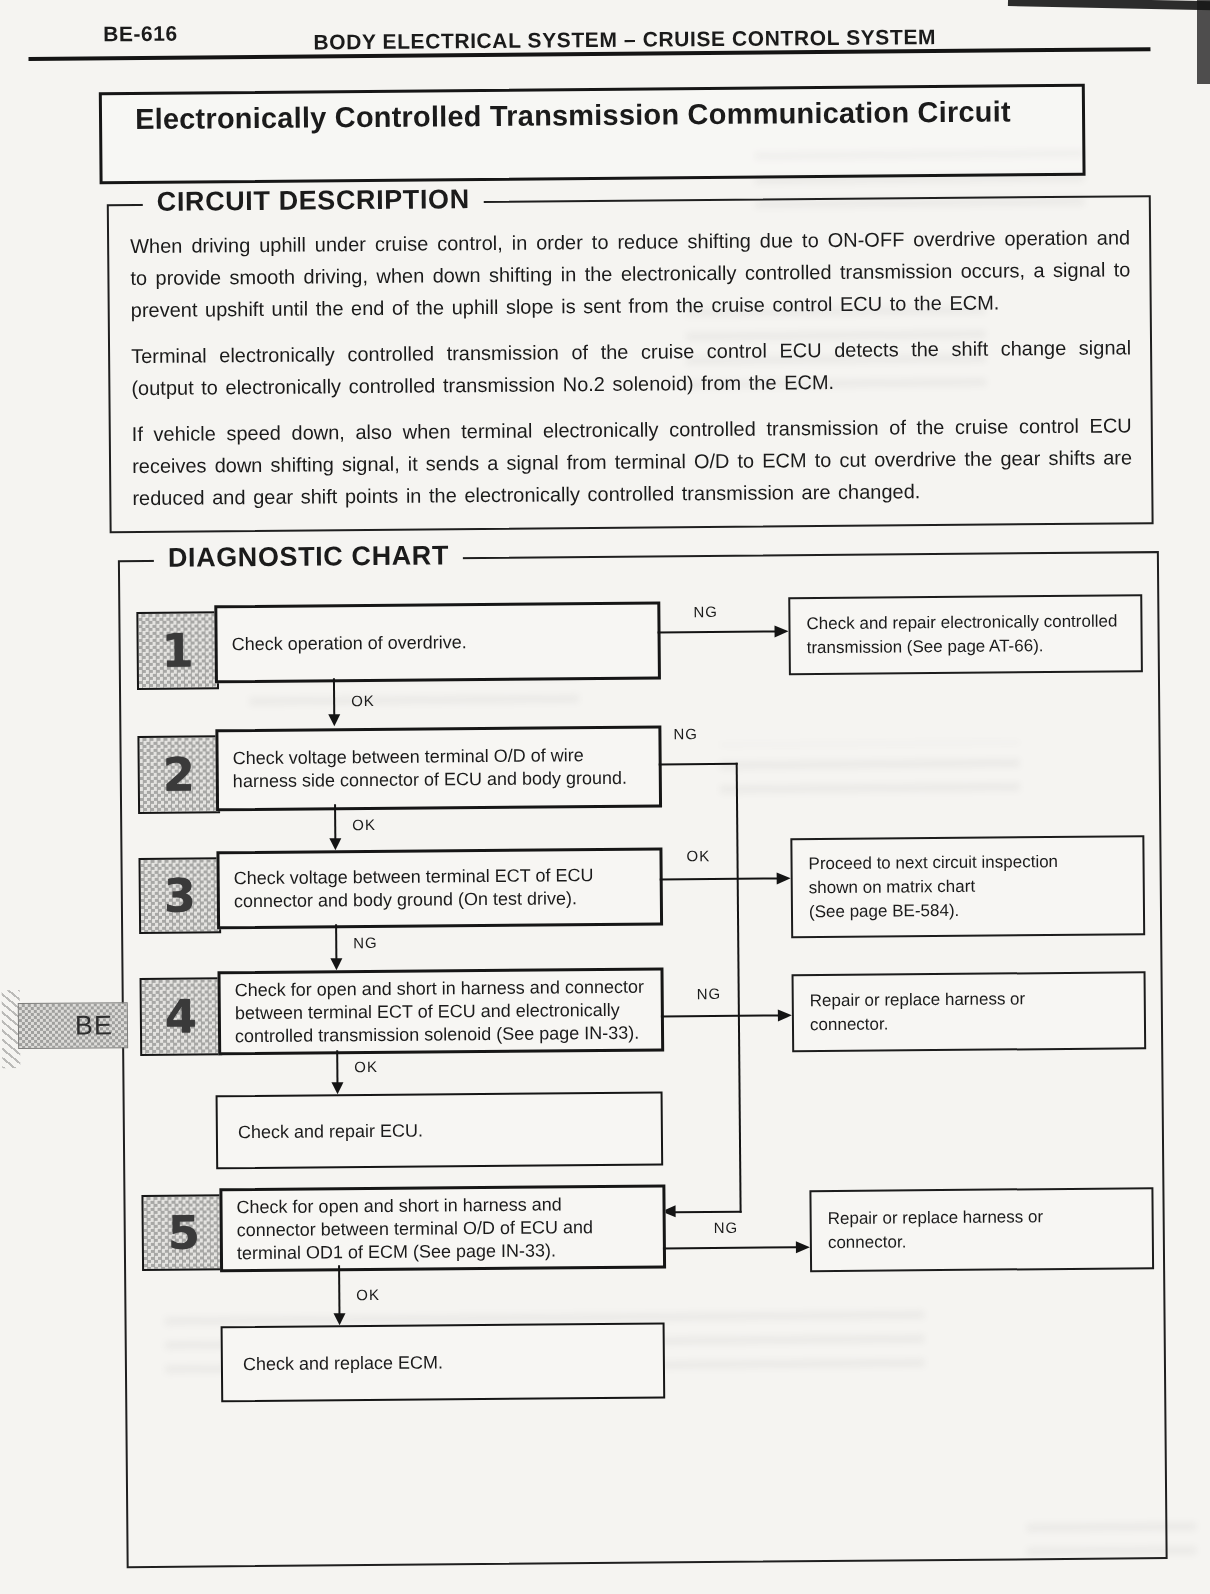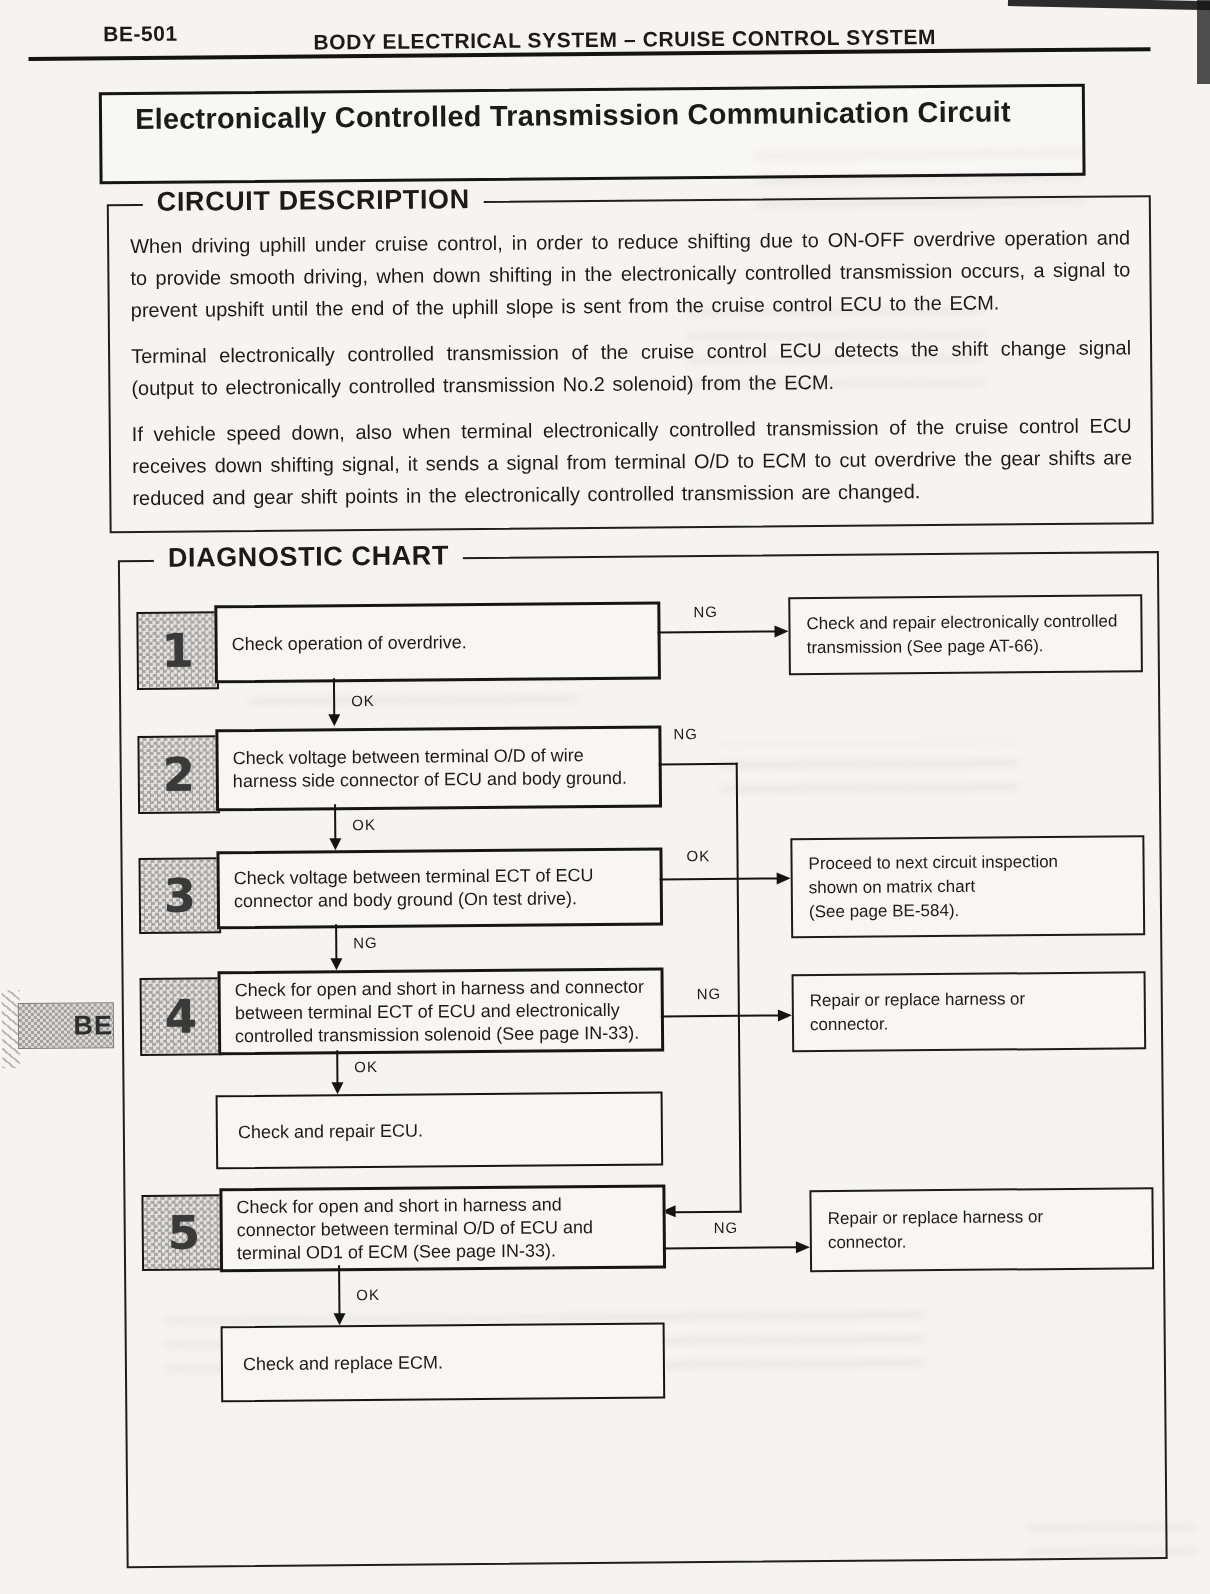--- a/index.html
+++ b/index.html
@@ -43,21 +43,21 @@
   .ah-right{width:0;height:0;border-top:6px solid transparent;border-bottom:6px solid transparent;border-left:14px solid #141414;}
   .ah-left{width:0;height:0;border-top:6px solid transparent;border-bottom:6px solid transparent;border-right:14px solid #141414;}
   .ah-down{width:0;height:0;border-left:6px solid transparent;border-right:6px solid transparent;border-top:12px solid #141414;}
   .lbl{font-size:15px;font-weight:500;letter-spacing:1px;}
   
   .betab{
     border:1px solid #7c7c7a;
     background-image:conic-gradient(#9f9f9d 25%,#dddcd9 0 50%,#9f9f9d 0 75%,#dddcd9 0);
     background-size:6px 6px;
     display:flex;align-items:center;justify-content:flex-end;
-    font-size:27px;font-weight:700;color:#2e2e2e;letter-spacing:1px;
+    font-size:27px;font-weight:400;color:#2e2e2e;padding-right:14px;letter-spacing:1px;
   }
   .coil{background:repeating-linear-gradient(40deg,#8a8a88 0 2px,transparent 2px 7px);opacity:.55;}
   
   .streak{background:#161616;}
   .ghost{
     background:repeating-linear-gradient(0deg,rgba(110,110,112,.22) 0 9px,transparent 9px 24px);
     filter:blur(3px);opacity:.30;pointer-events:none;
   }
 </style>
 </head>
@@ -68,21 +68,21 @@
 
 <div id="sheet">
 
   <div class="abs ghost" style="left:760px;top:140px;width:330px;height:70px;"></div>
   <div class="abs ghost" style="left:690px;top:300px;width:300px;height:90px;"></div>
   <div class="abs ghost" style="left:250px;top:645px;width:330px;height:58px;"></div>
   <div class="abs ghost" style="left:720px;top:745px;width:300px;height:50px;"></div>
   <div class="abs ghost" style="left:160px;top:1300px;width:760px;height:70px;"></div>
   <div class="abs ghost" style="left:1020px;top:1515px;width:170px;height:45px;"></div>
 
-  <div class="abs pageno" style="left:110px;top:18px;">BE-501</div>
+  <div class="abs pageno" style="left:110px;top:18px;">BE-616</div>
   <div class="abs htitle" style="left:320px;top:28px;">BODY ELECTRICAL SYSTEM – CRUISE CONTROL SYSTEM</div>
   <div class="abs hrule" style="left:35px;top:52px;width:1122px;height:4px;"></div>
 
   <div class="abs titlebox" style="left:105px;top:88px;width:980px;height:86px;">
     <div class="titletext" style="padding:5px 30px 0 33px;">Electronically Controlled Transmission Communication Circuit</div>
   </div>
 
   <div class="abs secbox" style="left:112px;top:200px;width:1040px;height:325px;"></div>
   <div class="abs sechead" style="left:148px;top:183px;">CIRCUIT DESCRIPTION</div>
   <div class="abs" style="left:135px;top:226px;width:1000px;">

